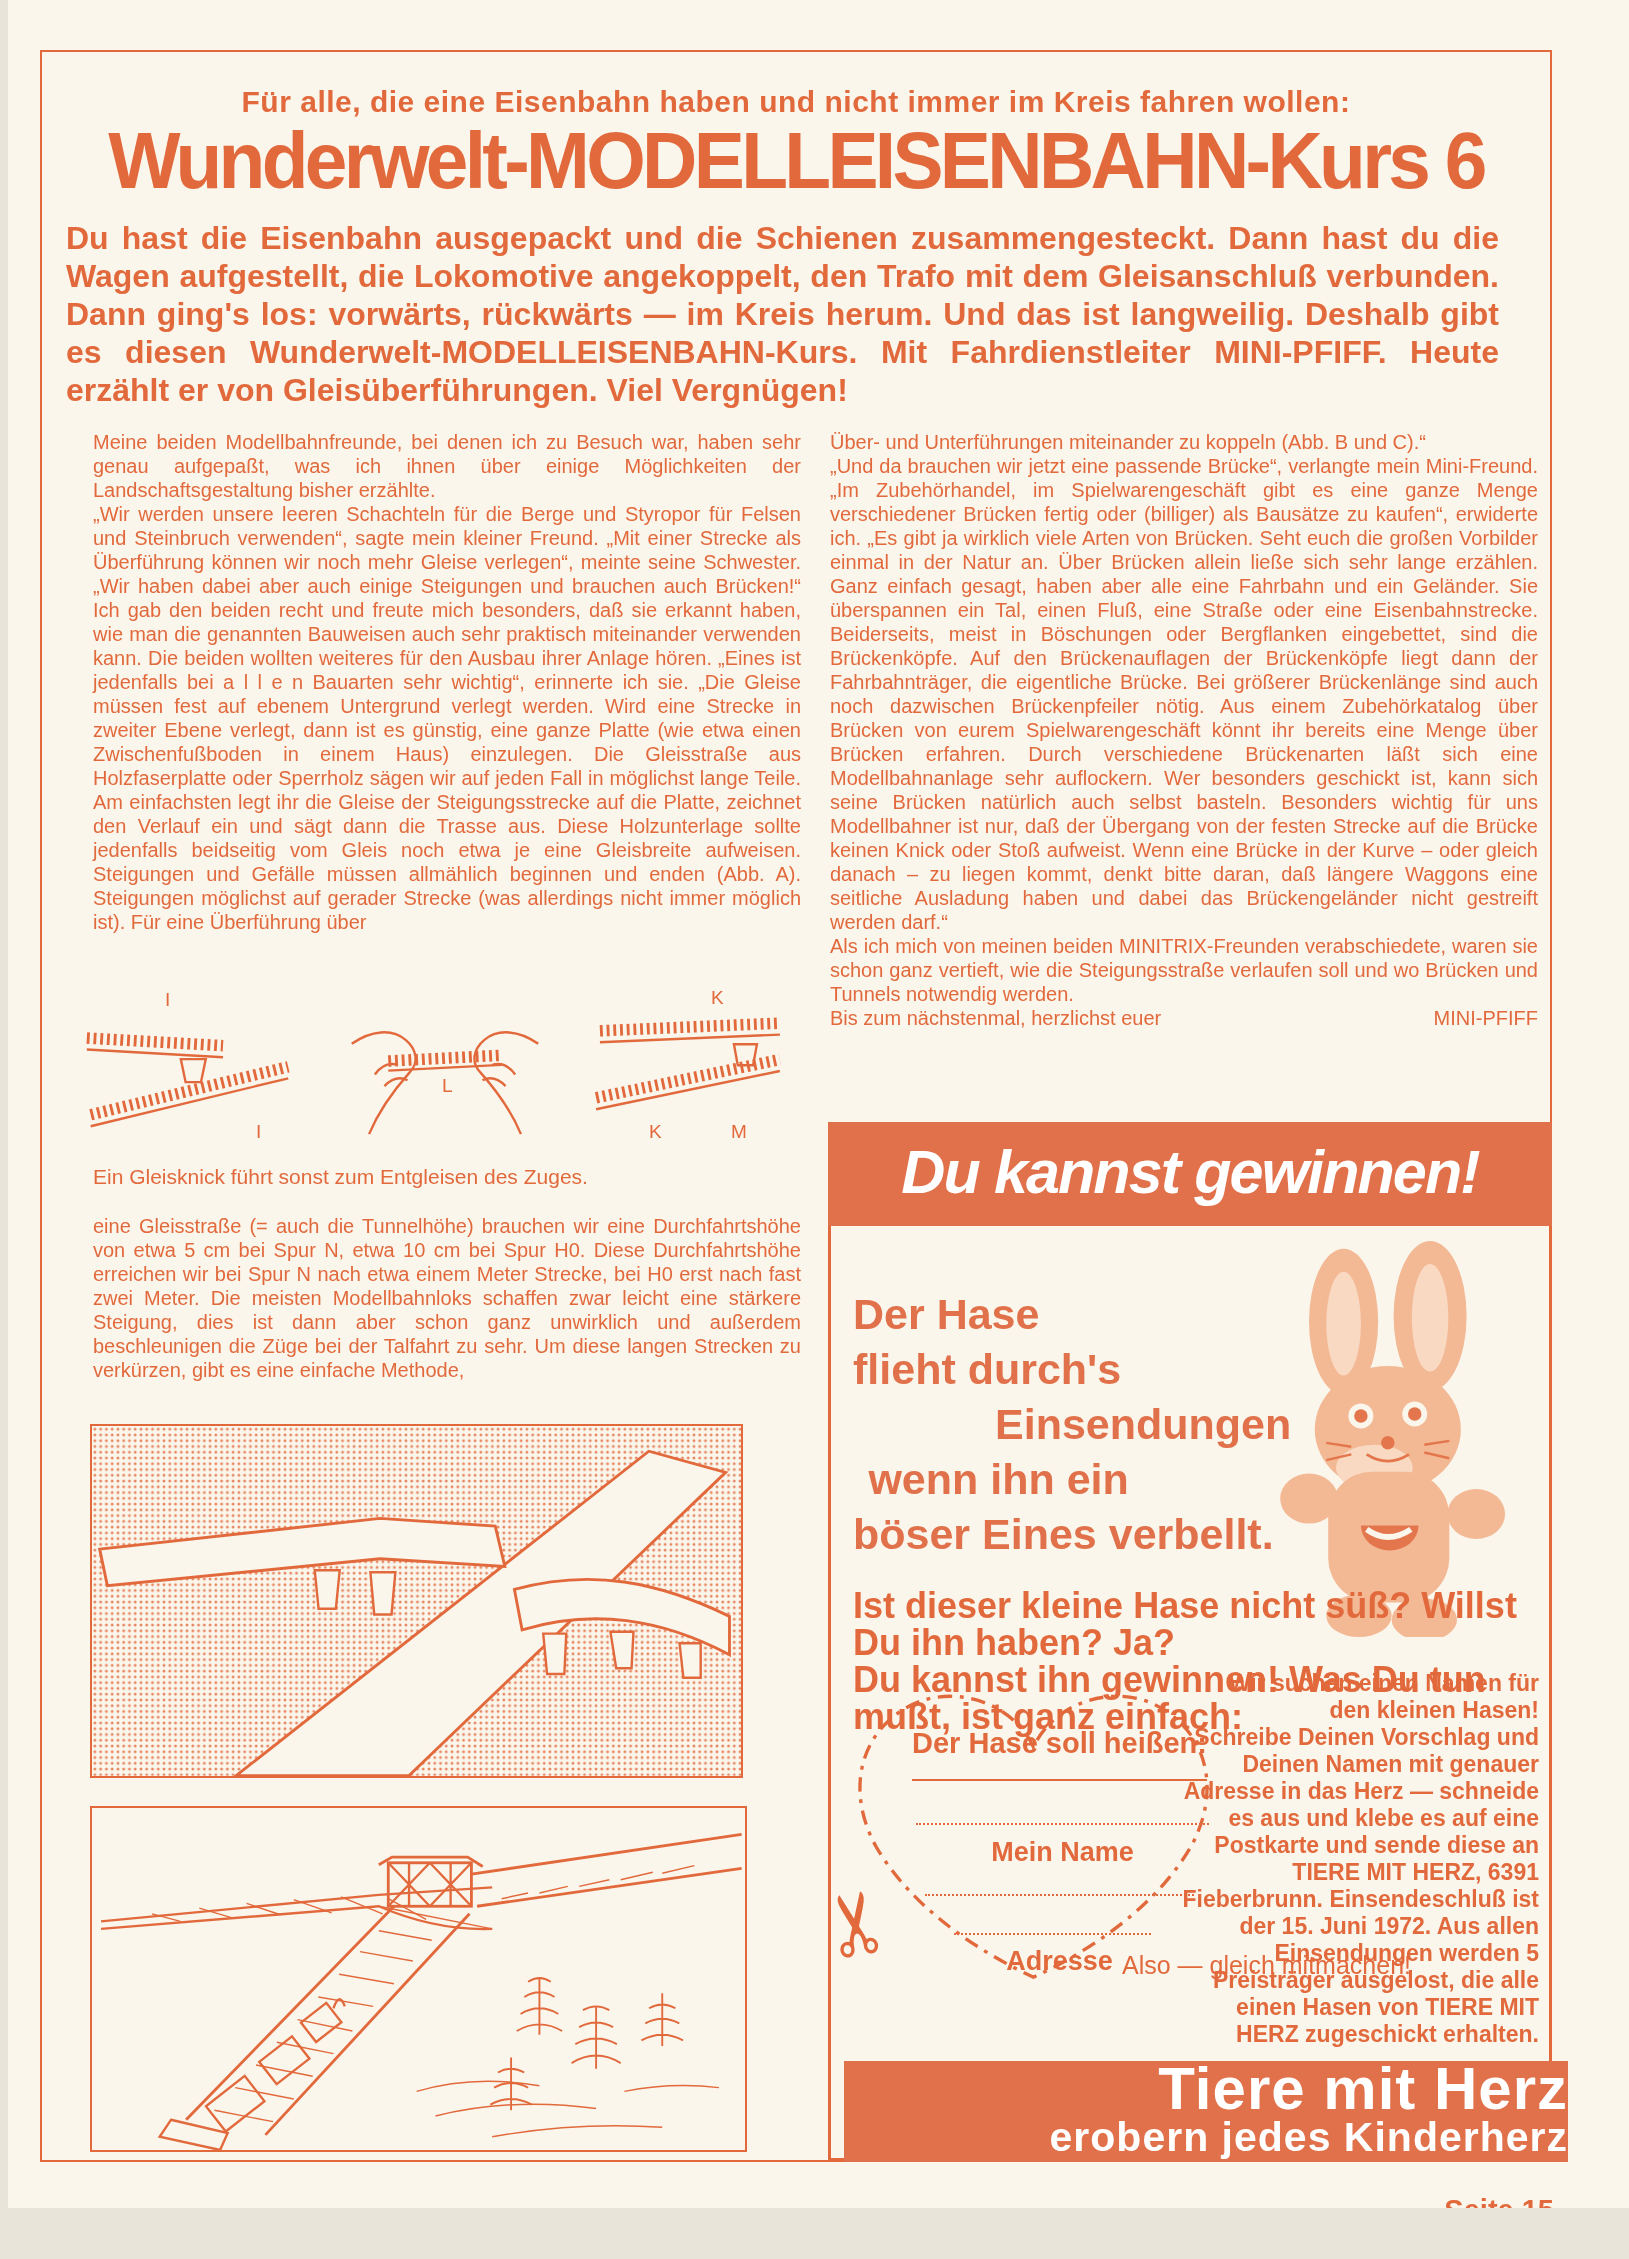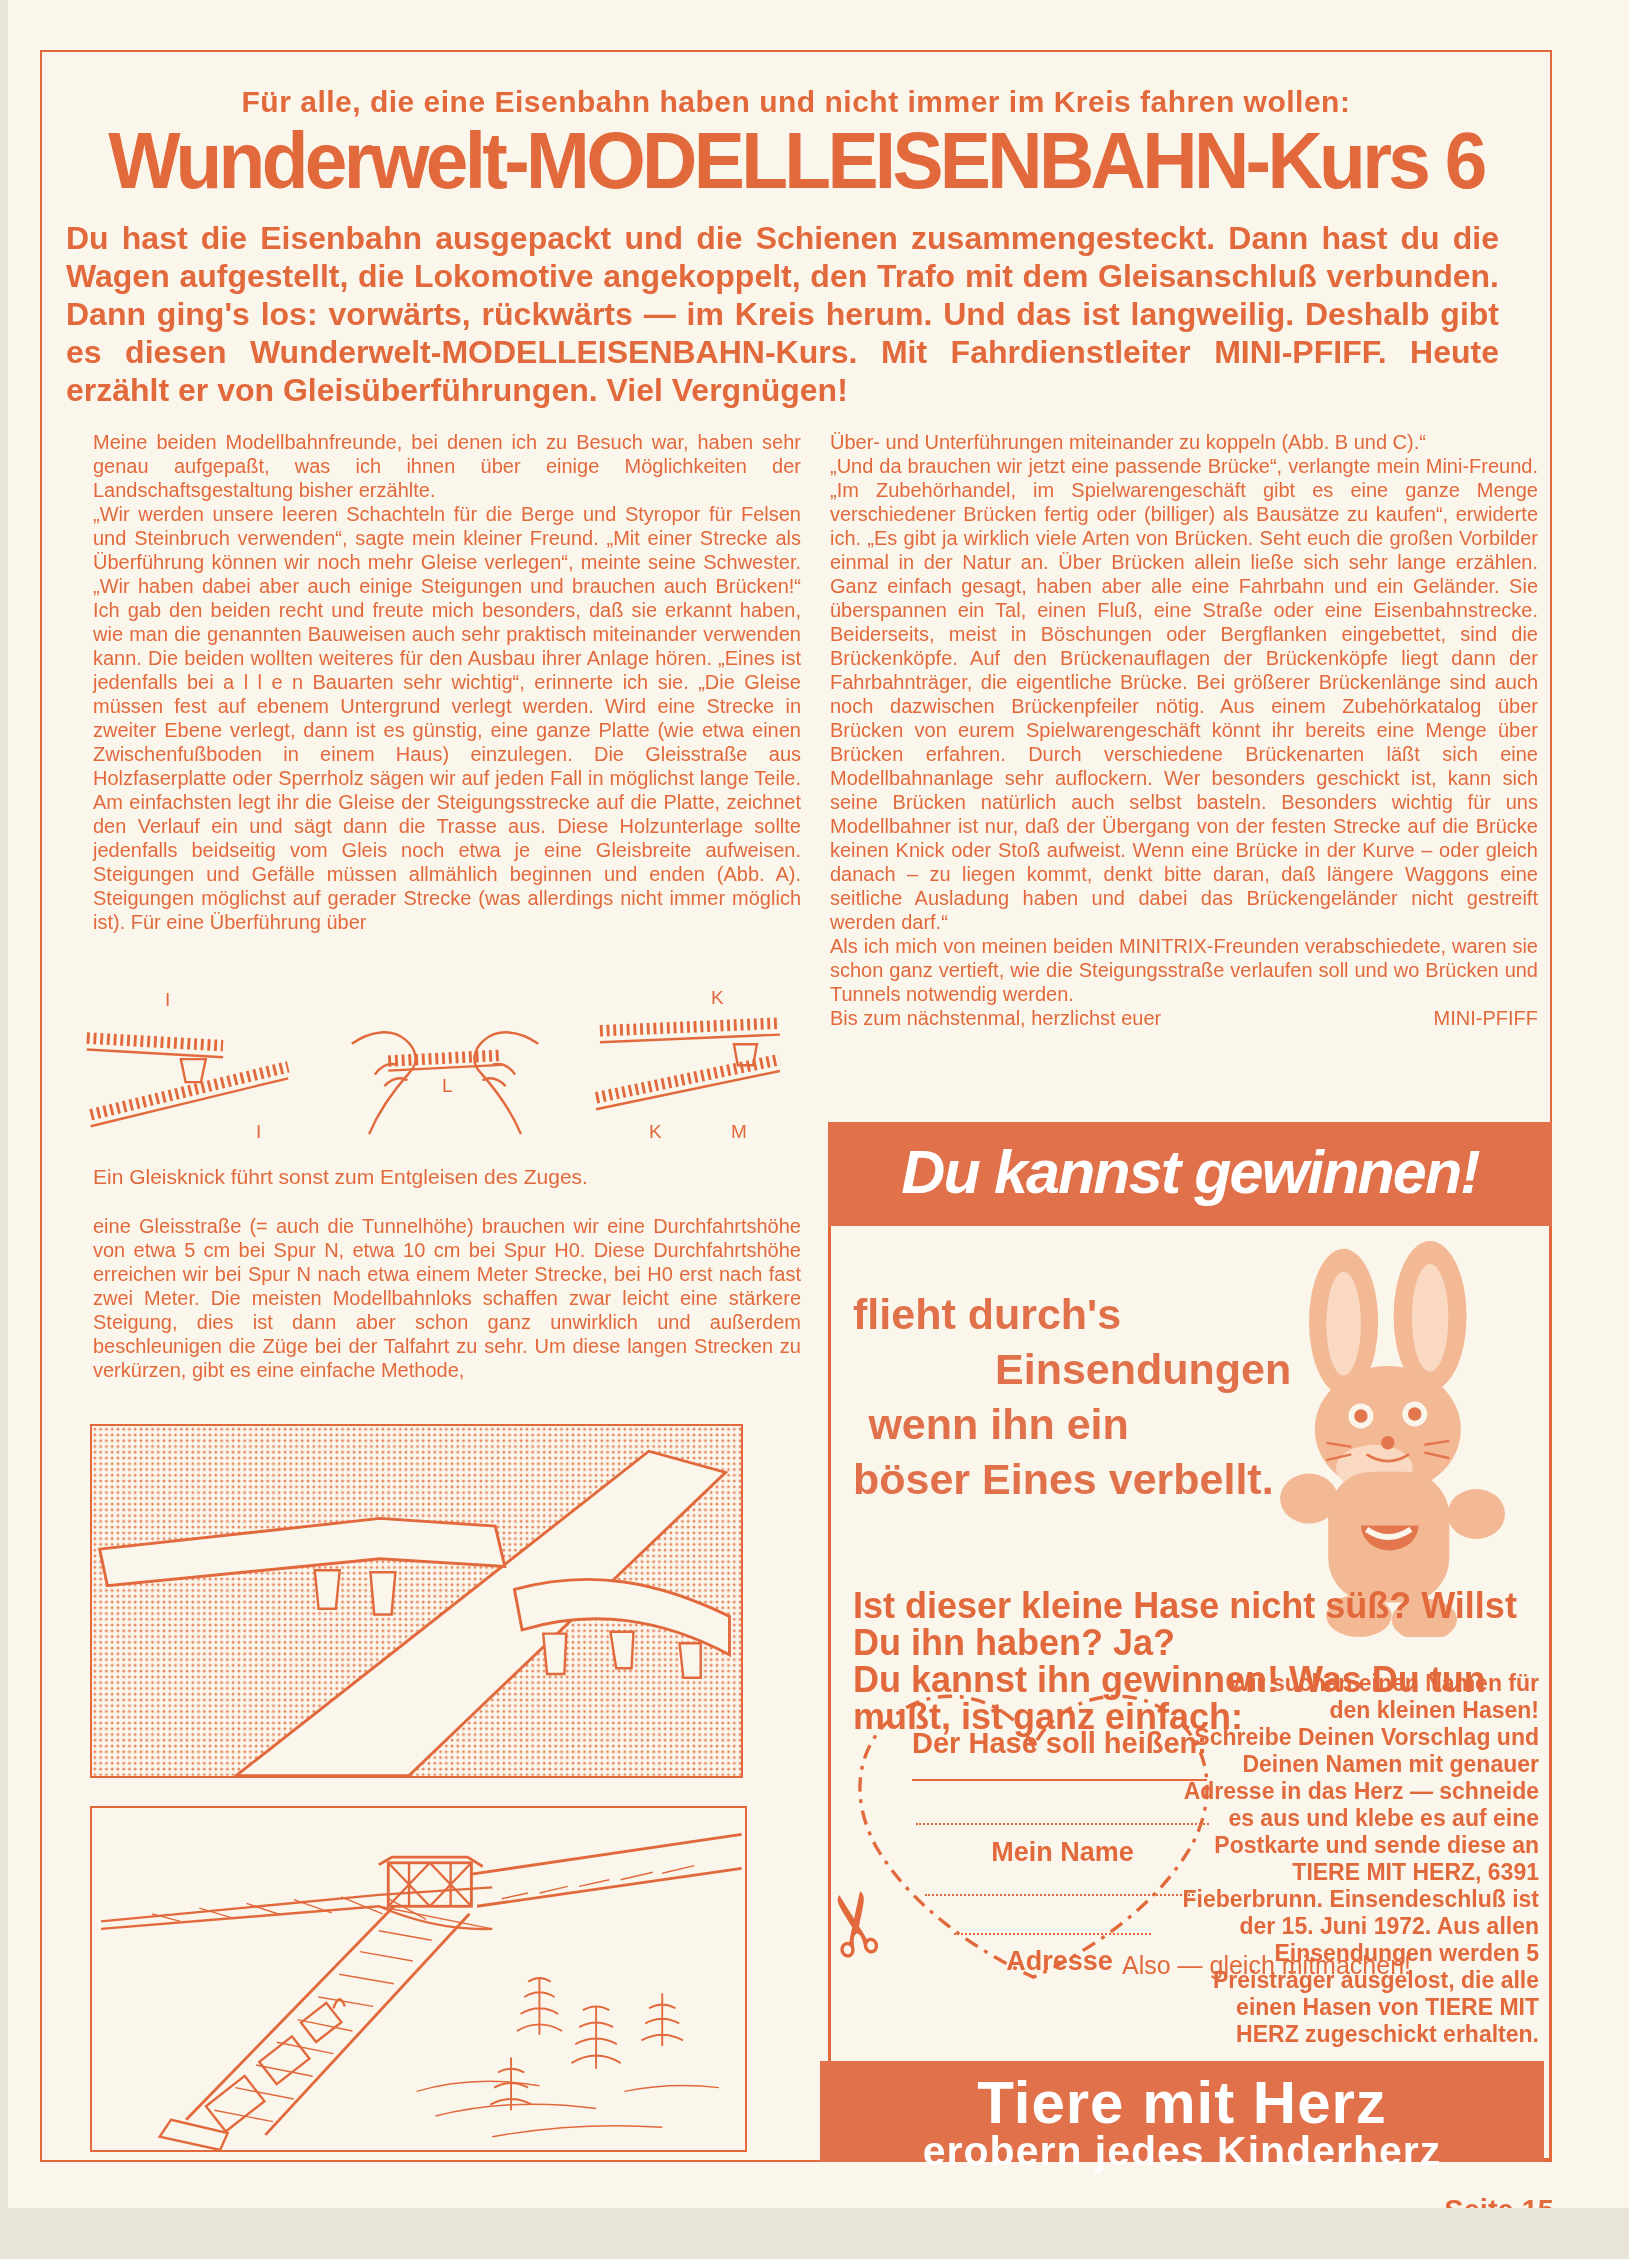--- a/index.html
+++ b/index.html
@@ -43,21 +43,21 @@
   .dotline{position:absolute;height:0;border-bottom:2.9px dotted var(--ink);}
   .dot1{left:908px;top:1823px;width:293px;}
   .dot2{left:917px;top:1894px;width:269px;}
   .dot3{left:946px;top:1933px;width:197px;}
   .field-label{position:absolute;text-align:center;font-size:27px;font-weight:bold;}
   .name-label{left:908px;top:1837px;width:293px;}
   .addr-label{left:917px;top:1946px;width:269px;}
   .scissors{position:absolute;left:813px;top:1881px;font-size:85px;line-height:85px;transform:rotate(-100deg);font-family:"DejaVu Sans",sans-serif;}
   .cta{position:absolute;left:1174px;top:1670px;width:357px;text-align:right;font-size:23px;font-weight:bold;line-height:27px;white-space:pre-line;}
   .cta-final{position:absolute;left:961px;top:1951px;width:442px;text-align:right;font-size:25px;font-weight:normal;}
-  .ad-footer{position:absolute;left:812px;top:2061px;width:724px;height:101px;background:var(--banner-background);color:#fff;text-align:center;padding-top:14px;}
+  .ad-footer{position:absolute;left:836px;top:2061px;width:724px;height:101px;background:var(--banner-background);color:#fff;text-align:right;padding-top:0;}
   .ad-footer .f1{font-size:60px;font-weight:bold;line-height:56px;letter-spacing:1px;}
   .ad-footer .f2{font-size:41px;font-weight:bold;line-height:40px;letter-spacing:1px;}
   .page-number{position:absolute;left:1335px;top:2194px;width:211px;text-align:right;font-size:29px;font-weight:bold;}
   svg .trk{stroke:var(--ink);stroke-width:12;stroke-dasharray:3 4;fill:none;}
   svg .thin{stroke:var(--ink);stroke-width:2.5;fill:none;}
 </style>
 </head>
 <body>
 
 <div class="page">
@@ -195,20 +195,21 @@
       <ellipse cx="226" cy="284" rx="30" ry="26" fill="#f3b38c"></ellipse>
       <rect x="72" y="240" width="126" height="136" rx="46" fill="#f3b38c"></rect>
       <path d="M106,296 a30,26 0 0 0 60,0 z" fill="#e2693c"></path>
       <path d="M112,300 q22,16 46,0" stroke="#faf6ec" stroke-width="6" fill="none"></path>
       <ellipse cx="104" cy="390" rx="34" ry="22" fill="#f3b38c"></ellipse>
       <ellipse cx="172" cy="394" rx="34" ry="22" fill="#f3b38c"></ellipse>
     </g>
   </svg>
 
   <div class="poem">
+    <div class="p0">Der Hase</div>
     <div class="p1">flieht durch's</div>
     <div class="p2">Einsendungen</div>
     <div class="p3">wenn ihn ein</div>
     <div class="p4">böser Eines verbellt.</div>
   </div>
 
   <div class="question">Ist dieser kleine Hase nicht süß? Willst Du ihn haben? Ja?
 Du kannst ihn gewinnen! Was Du tun mußt, ist ganz einfach:</div>
 
   <svg class="heart" viewBox="0 0 420 322">

